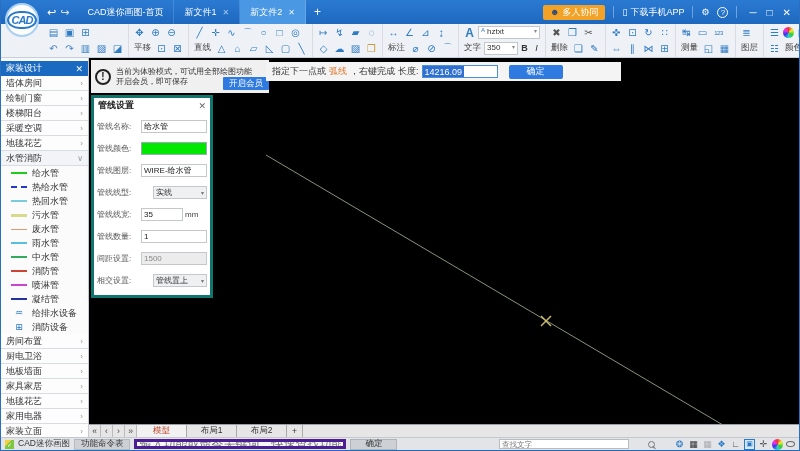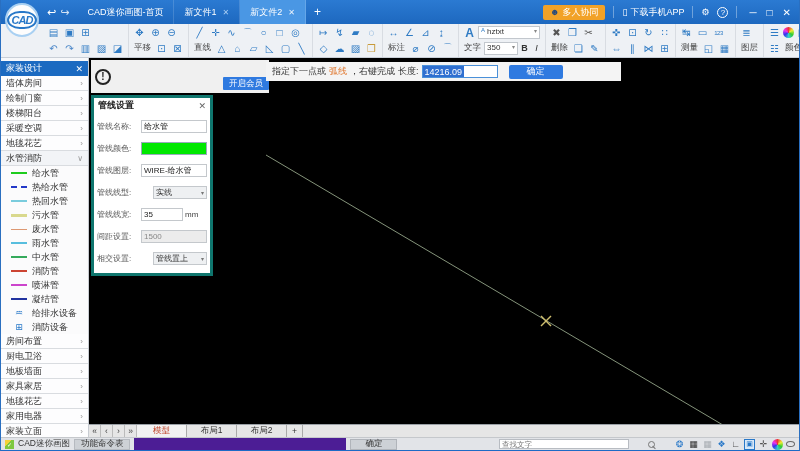--- a/index.html
+++ b/index.html
@@ -96,21 +96,21 @@
   .modeltabs { flex:0 0 13px; background:#e6e6e6; border-top:1px solid #9aa0a6; display:flex; align-items:stretch; font-size:8.5px; color:#333; }
   .mnav { width:12px; display:flex; align-items:center; justify-content:center; border-right:1px solid #bbb; color:#444; }
   .mtab { width:50px; display:flex; align-items:center; justify-content:center; border-right:1px solid #aaa; }
   .mtab.active { color:#c0452a; background:#f2f2f2; }
   .mplus { width:16px; display:flex; align-items:center; justify-content:center; border-right:1px solid #aaa; }
 
   
   .bottombar { flex:0 0 12px; background:#e2e4e8; border-top:1px solid #c5c8cc; display:flex; align-items:center; font-size:8.5px; color:#333; padding:0 4px; gap:4px; }
   .applogo { width:9px; height:9px; background:linear-gradient(135deg,#f5d03a 35%,#7ec83f 35%); display:flex; align-items:center; justify-content:center; color:#fff; font-size:6px; }
   .cmdtable-btn { background:#cdd1d6; height:11px; display:flex; align-items:center; padding:0 6px; border:1px solid #b6bac0; }
-  .bb-input { width:212px; height:10px; border:6px solid #4c1d95; background:#f6f7f8; font-size:10px; color:#333; padding:0 2px; font-family:inherit; }
+  .bb-input { width:212px; height:10px; border:3px solid #4c1d95; background:#f6f7f8; font-size:12px; color:#333; padding:0 2px; font-family:inherit; }
   .bb-ok { background:#cdd1d6; border:1px solid #b0b4ba; height:11px; display:flex; align-items:center; padding:0 14px; }
   .bb-right { margin-left:auto; display:flex; align-items:center; gap:19px; }
   .find-input { width:130px; height:10px; border:1px solid #b8bcc2; background:#fff; font-size:7.5px; color:#333; padding:0 2px; font-family:inherit; }
   .mag { width:7px; height:7px; position:relative; display:inline-block; }
   .mag::before { content:''; position:absolute; left:0; top:0; width:5px; height:5px; border:1px solid #777; border-radius:50%; }
   .mag::after { content:''; position:absolute; width:4px; height:1px; background:#777; transform:rotate(45deg); right:-1px; bottom:0; }
   .sicon { width:11px; height:11px; display:flex; align-items:center; justify-content:center; font-size:9px; }
   .sicon.boxed { background:#d8e8f8; border:1px solid #2878c8; font-size:7px; }
   .s-ellipse { width:9px; height:6px; border:1px solid #666; border-radius:50%; }
 
@@ -439,20 +439,24 @@
         <svg width="712" height="366">
           <line id="cv-line" stroke-width="1" x1="177" y1="97" x2="639" y2="370" stroke="#84937a"></line>
           <g id="cv-cursor">
             <line id="cu1" stroke-width="1.4" x1="452" y1="258" x2="462" y2="268" stroke="#cdbd6e"></line>
             <line id="cu2" stroke-width="1.4" x1="452" y1="268" x2="462" y2="258" stroke="#cdbd6e"></line>
           </g>
         </svg>
 
         <div class="notif">
           <div class="icon">!</div>
+          <div class="lines">
+            <div>当前为体验模式，可试用全部绘图功能</div>
+            <div>开启会员，即可保存</div>
+          </div>
           <div class="member-btn">开启会员</div>
         </div>
 
         <div class="cmdstrip">
           <span>指定下一点或</span>
           <span class="lnk">弧线</span>
           <span>，右键完成</span>
           <span>长度:</span>
           <span class="lenbox">
             <span class="selected">14216.09</span>
@@ -491,20 +495,26 @@
                     <span>实线</span>
                     <span class="chev">▾</span>
                   </div>
                 </div>
               </div>
               <div class="drow">
                 <span class="dlabel">管线线宽:</span>
                 <div class="dctl">
                   <div class="inp narrow">35</div>
                   <span class="suffix">mm</span>
+                </div>
+              </div>
+              <div class="drow">
+                <span class="dlabel">管线数量:</span>
+                <div class="dctl">
+                  <div class="inp">1</div>
                 </div>
               </div>
               <div class="drow">
                 <span class="dlabel">间距设置:</span>
                 <div class="dctl">
                   <div class="inp disabled">1500</div>
                 </div>
               </div>
               <div class="drow">
                 <span class="dlabel">相交设置:</span>

